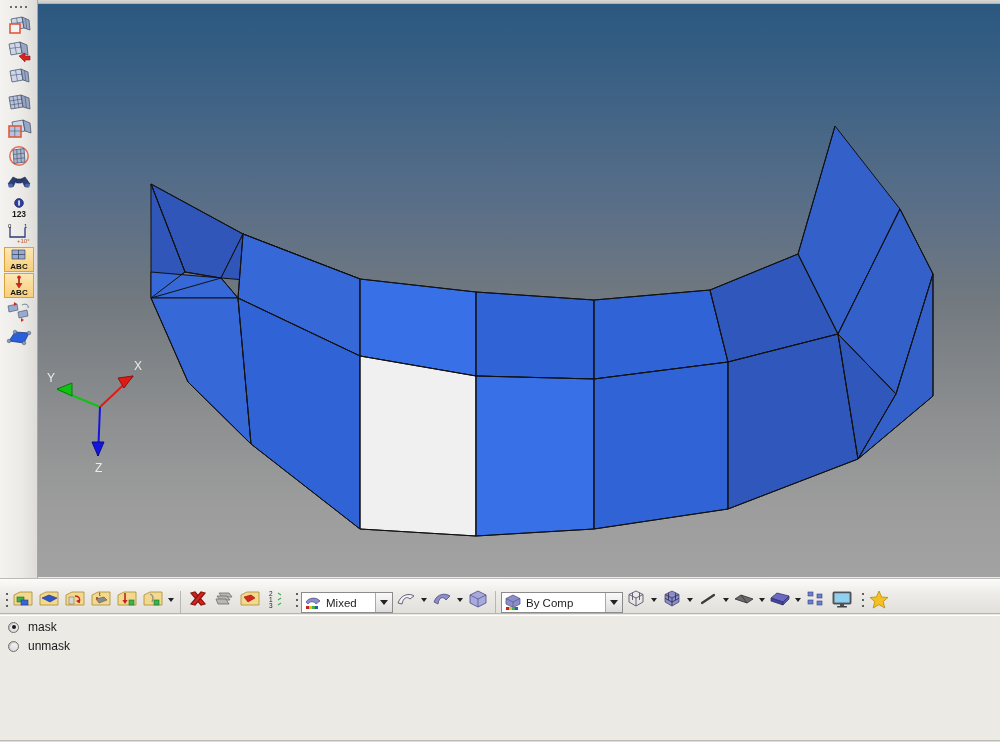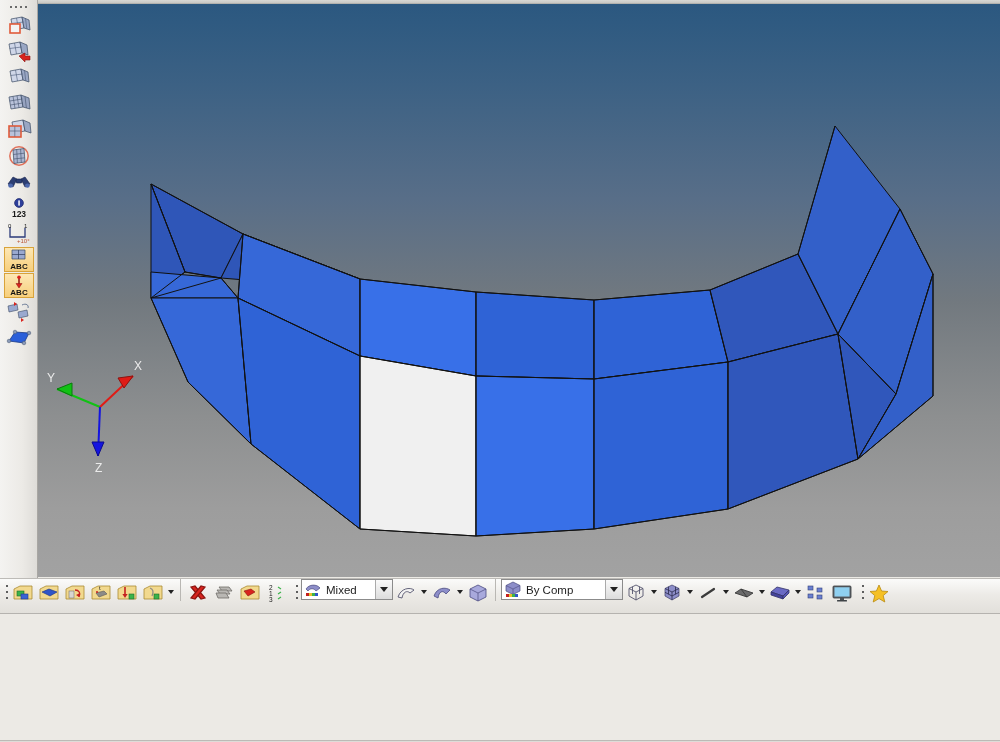--- a/index.html
+++ b/index.html
@@ -54,21 +54,21 @@
     overflow: hidden;
   }
   .graphics svg { position: absolute; left: 0; top: 0; }
 
   
   .bottom-toolbar {
     position: absolute; left: 0; top: 578px; width: 1000px; height: 36px;
     background: linear-gradient(#fbfbfa, #eceae6 48%, #e2e0db 100%);
     border-top: 1px solid #bdbbb7;
     border-bottom: 1px solid #b5b3af;
-    display: flex; align-items: flex-start; padding-left: 3px;
+    display: flex; align-items: flex-end; padding-left: 3px;
   }
   .vgrip { width: 7px; height: 26px; display: flex; flex-direction: column;
            align-items: center; justify-content: center; gap: 4px; flex: none; }
   .vgrip i { width: 2px; height: 2px; background: #5e5e5e; display: block; }
   .bbtn {
     width: 26px; height: 28px; flex: none;
     display: flex; align-items: center; justify-content: center; cursor: default;
   }
   .bsep { width: 1px; height: 22px; background: #b9b7b3; margin: 0 4px; flex: none; }
   .combo {
@@ -620,15 +620,30 @@
         <i></i>
       </div>
 
     <div class="bbtn">
       <svg width="22" height="20" viewBox="0 0 22 20">
         <polygon points="11,2 13.6,8 20,8.5 15.2,12.6 16.8,19 11,15.6 5.2,19 6.8,12.6 2,8.5 8.4,8" fill="#f5c024" stroke="#b98a10" stroke-width=".8"></polygon>
       </svg>
     </div>
   </div>
 
+  <div class="panel">
+    <div class="panel-sep"></div>
+
+    <div class="radio-group">
+      <div class="radio-row">
+        <span class="radio-mark on"></span>
+        <span class="radio-label">mask</span>
+      </div>
+      <div class="radio-row">
+        <span class="radio-mark"></span>
+        <span class="radio-label">unmask</span>
+      </div>
+    </div>
+
+  </div>
 
   <div class="status-bar"></div>
 </div>
 
 </body></html>

